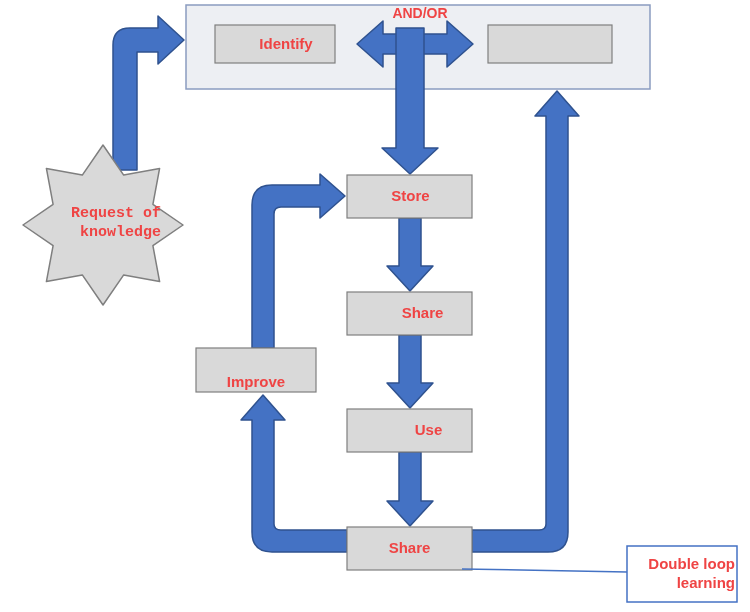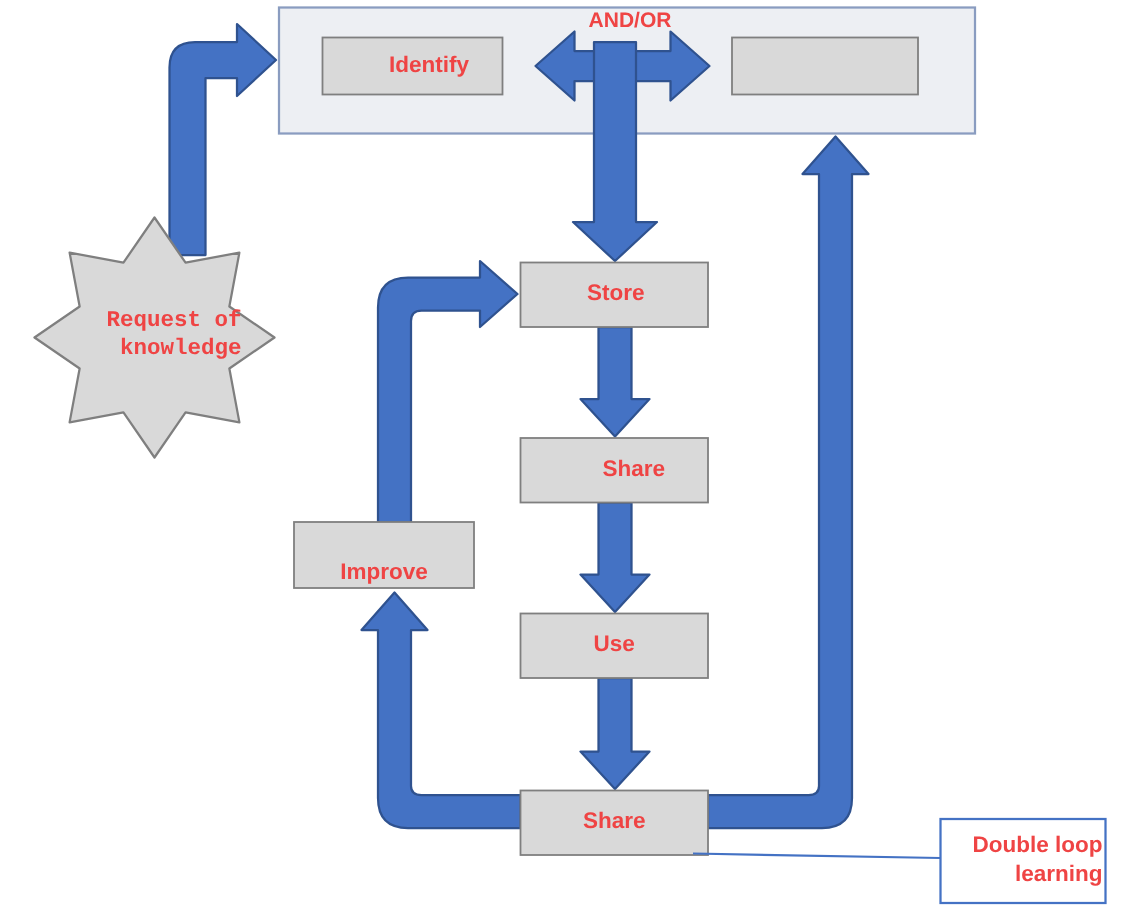--- a/index.html
+++ b/index.html
@@ -80,21 +80,21 @@
 
   <div class="label small-top" style="left:350px; top:4px; width:140px; height:20px;">AND/OR</div>
 
   <div class="label" style="left:226px; top:25px; width:120px; height:38px;">Identify</div>
 
 
   <div class="label" style="left:348px; top:175px; width:125px; height:43px;">Store</div>
 
   <div class="label" style="left:347px; top:292px; width:151px; height:43px;">Share</div>
 
-  <div class="label" style="left:347px; top:409px; width:125px; height:43px;">Use</div>
+  <div class="label" style="left:366px; top:409px; width:125px; height:43px;">Use</div>
 
   <div class="label" style="left:347px; top:527px; width:125px; height:43px;">Share</div>
 
   <div class="label" style="left:196px; top:348px; width:120px; height:44px;margin-top:12px;">Improve</div>
 
   <div class="label" style="left:45px; top:194px; width:116px; height:60px;font-family:Liberation Mono, monospace;">Request of knowledge</div>
 
   <div class="label" style="left:629px; top:548px; width:106px; height:52px; font-weight:600;">Double loop learning</div>
 
 </div>

